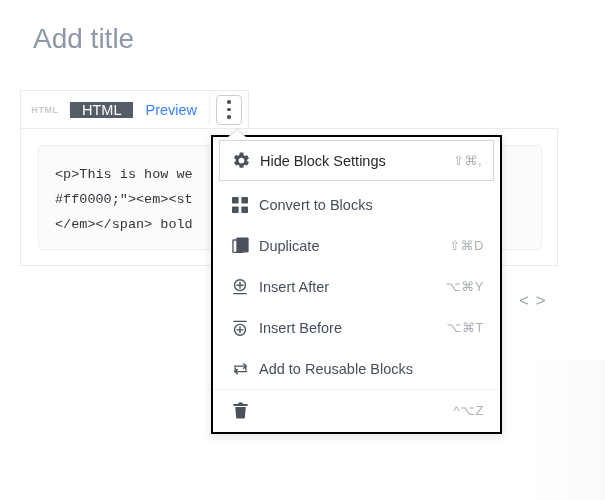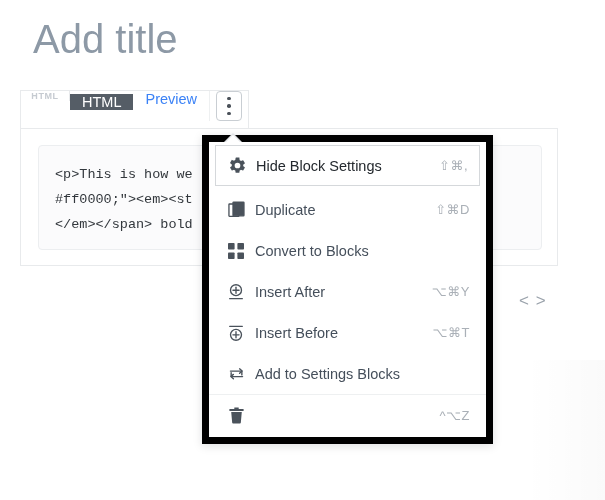--- a/index.html
+++ b/index.html
@@ -14,21 +14,21 @@
     overflow: hidden;
     position: relative;
     -webkit-font-smoothing: antialiased;
   }
 
   
   .page-title {
     position: absolute;
     left: 33px;
     top: 14px;
-    font-size: 40px;
+    font-size: 28px;
     font-weight: 300;
     color: #8d99a6;
     letter-spacing: 0px;
     line-height: 50px;
     white-space: nowrap;
   }
 
   
   .block-wrap {
     position: absolute;
@@ -66,21 +66,21 @@
   
   .toolbar {
     position: absolute;
     left: 20px;
     top: 90px;
     height: 39px;
     background: #ffffff;
     border: 1px solid #e8eaec;
     box-sizing: border-box;
     display: flex;
-    align-items: flex-start;
+    align-items: center;
     z-index: 5;
   }
   .tb-icon {
     width: 49px;
     display: flex;
     align-items: center;
     justify-content: center;
     font-size: 9px;
     font-weight: bold;
     letter-spacing: 0.6px;
@@ -139,25 +139,25 @@
     top: 291px;
     font-size: 17px;
     color: #9aa2ab;
     letter-spacing: 1px;
     font-family: "Liberation Sans", sans-serif;
   }
 
   
   .dropdown {
     position: absolute;
-    left: 202px;
+    left: 211px;
     top: 135px;
     width: 291px;
     background: #ffffff;
-    border: 7px solid #000000;
+    border: 2px solid #000000;
     box-shadow: 0 2px 9px rgba(18,24,32,0.13);
     box-sizing: border-box;
     z-index: 20;
     padding-bottom: 1px;
   }
   .dd-caret, .dd-caret::after {
     position: absolute;
     width: 0; height: 0;
     border-left: 9px solid transparent;
     border-right: 9px solid transparent;
@@ -266,44 +266,44 @@
         <svg width="19" height="19" viewBox="0 0 24 24" fill="currentColor">
             <path d="M19.14 12.94c.04-.3.06-.61.06-.94s-.02-.64-.07-.94l2.03-1.58a.49.49 0 0 0 .12-.61l-1.92-3.32a.49.49 0 0 0-.59-.22l-2.39.96a7.03 7.03 0 0 0-1.62-.94l-.36-2.54A.48.48 0 0 0 13.9 2h-3.84a.48.48 0 0 0-.47.41l-.36 2.54c-.59.24-1.13.56-1.62.94l-2.39-.96a.48.48 0 0 0-.59.22L2.71 8.47a.48.48 0 0 0 .12.61l2.03 1.58c-.05.3-.09.63-.09.94s.02.64.07.94l-2.03 1.58a.49.49 0 0 0-.12.61l1.92 3.32c.12.22.37.29.59.22l2.39-.96c.5.38 1.03.7 1.62.94l.36 2.54c.05.24.25.41.49.41h3.84c.24 0 .44-.17.47-.41l.36-2.54c.59-.24 1.13-.56 1.62-.94l2.39.96c.22.08.47 0 .59-.22l1.92-3.32a.49.49 0 0 0-.12-.61l-2.0-1.58zM12 15.6A3.6 3.6 0 1 1 12 8.4a3.6 3.6 0 0 1 0 7.2z"></path>
           </svg>
       </span>
       <span class="dd-label">Hide Block Settings</span>
       <span class="dd-shortcut">⇧⌘,</span>
     </div>
 
     <div class="dd-item">
       <span class="dd-ico">
-        <svg width="17" height="17" viewBox="0 0 18 18" fill="none" stroke="currentColor" stroke-width="1.4">
-            <rect x="1" y="3.2" width="10.5" height="13" rx="0.6" fill="none"></rect>
-            <rect x="5.3" y="1.1" width="11.6" height="14.6" rx="0.6" fill="currentColor" stroke="currentColor"></rect>
-          </svg>
-      </span>
-      <span class="dd-label">Duplicate</span>
-      <span class="dd-shortcut">⇧⌘D</span>
-    </div>
-
-    <div class="dd-item">
-      <span class="dd-ico">
         <svg width="16" height="16" viewBox="0 0 16 16" fill="currentColor">
             <rect x="0" y="0" width="6.6" height="6.6" rx="0.8"></rect>
             <rect x="9.4" y="0" width="6.6" height="6.6" rx="0.8"></rect>
             <rect x="0" y="9.4" width="6.6" height="6.6" rx="0.8"></rect>
             <rect x="9.4" y="9.4" width="6.6" height="6.6" rx="0.8"></rect>
           </svg>
       </span>
       <span class="dd-label">Convert to Blocks</span>
       <span class="dd-shortcut"></span>
     </div>
 
     <div class="dd-item">
       <span class="dd-ico">
+        <svg width="17" height="17" viewBox="0 0 18 18" fill="none" stroke="currentColor" stroke-width="1.4">
+            <rect x="1" y="3.2" width="10.5" height="13" rx="0.6" fill="none"></rect>
+            <rect x="5.3" y="1.1" width="11.6" height="14.6" rx="0.6" fill="currentColor" stroke="currentColor"></rect>
+          </svg>
+      </span>
+      <span class="dd-label">Duplicate</span>
+      <span class="dd-shortcut">⇧⌘D</span>
+    </div>
+
+    <div class="dd-item">
+      <span class="dd-ico">
         <svg width="18" height="18" viewBox="0 0 20 20" fill="none" stroke="currentColor" stroke-width="1.5">
             <circle cx="10" cy="8" r="6.1"></circle>
             <line x1="10" y1="4.6" x2="10" y2="11.4" stroke-linecap="round"></line>
             <line x1="6.6" y1="8" x2="13.4" y2="8" stroke-linecap="round"></line>
             <line x1="3" y1="17.4" x2="17" y2="17.4" stroke-linecap="round"></line>
           </svg>
       </span>
       <span class="dd-label">Insert After</span>
       <span class="dd-shortcut">⌥⌘Y</span>
     </div>
@@ -323,21 +323,21 @@
 
     <div class="dd-item">
       <span class="dd-ico">
         <svg width="19" height="19" viewBox="0 0 22 22" fill="none" stroke="currentColor" stroke-width="1.6">
             <path d="M4 8.2h13.2v4.4" stroke-linecap="round" stroke-linejoin="round"></path>
             <path d="M14.6 5.6l2.9 2.6-2.9 2.6" stroke-linecap="round" stroke-linejoin="round"></path>
             <path d="M18 14.6H4.8v-4.4" stroke-linecap="round" stroke-linejoin="round"></path>
             <path d="M7.4 17.2l-2.9-2.6 2.9-2.6" stroke-linecap="round" stroke-linejoin="round"></path>
           </svg>
       </span>
-      <span class="dd-label">Add to Settings Blocks</span>
+      <span class="dd-label">Add to Reusable Blocks</span>
       <span class="dd-shortcut"></span>
     </div>
 
   </div>
 
   <div class="dd-group">
     <div class="dd-item">
       <span class="dd-ico">
         <svg width="17" height="17" viewBox="0 0 18 18" fill="currentColor">
             <rect x="1.4" y="2.2" width="15.2" height="2.1" rx="0.5"></rect>

